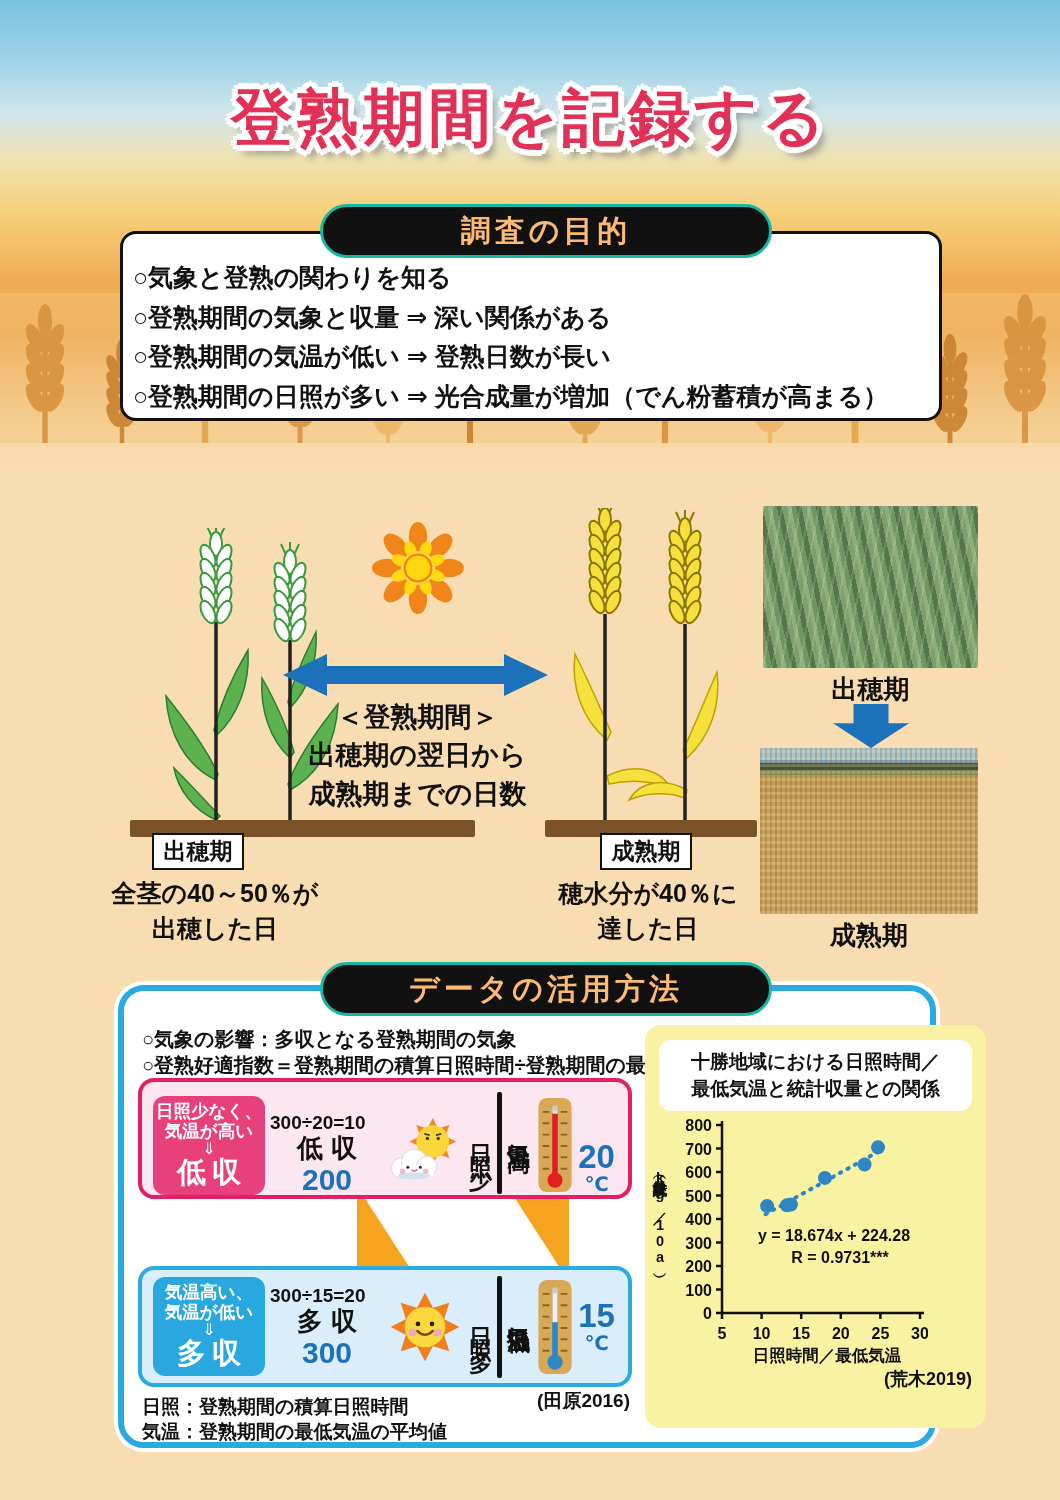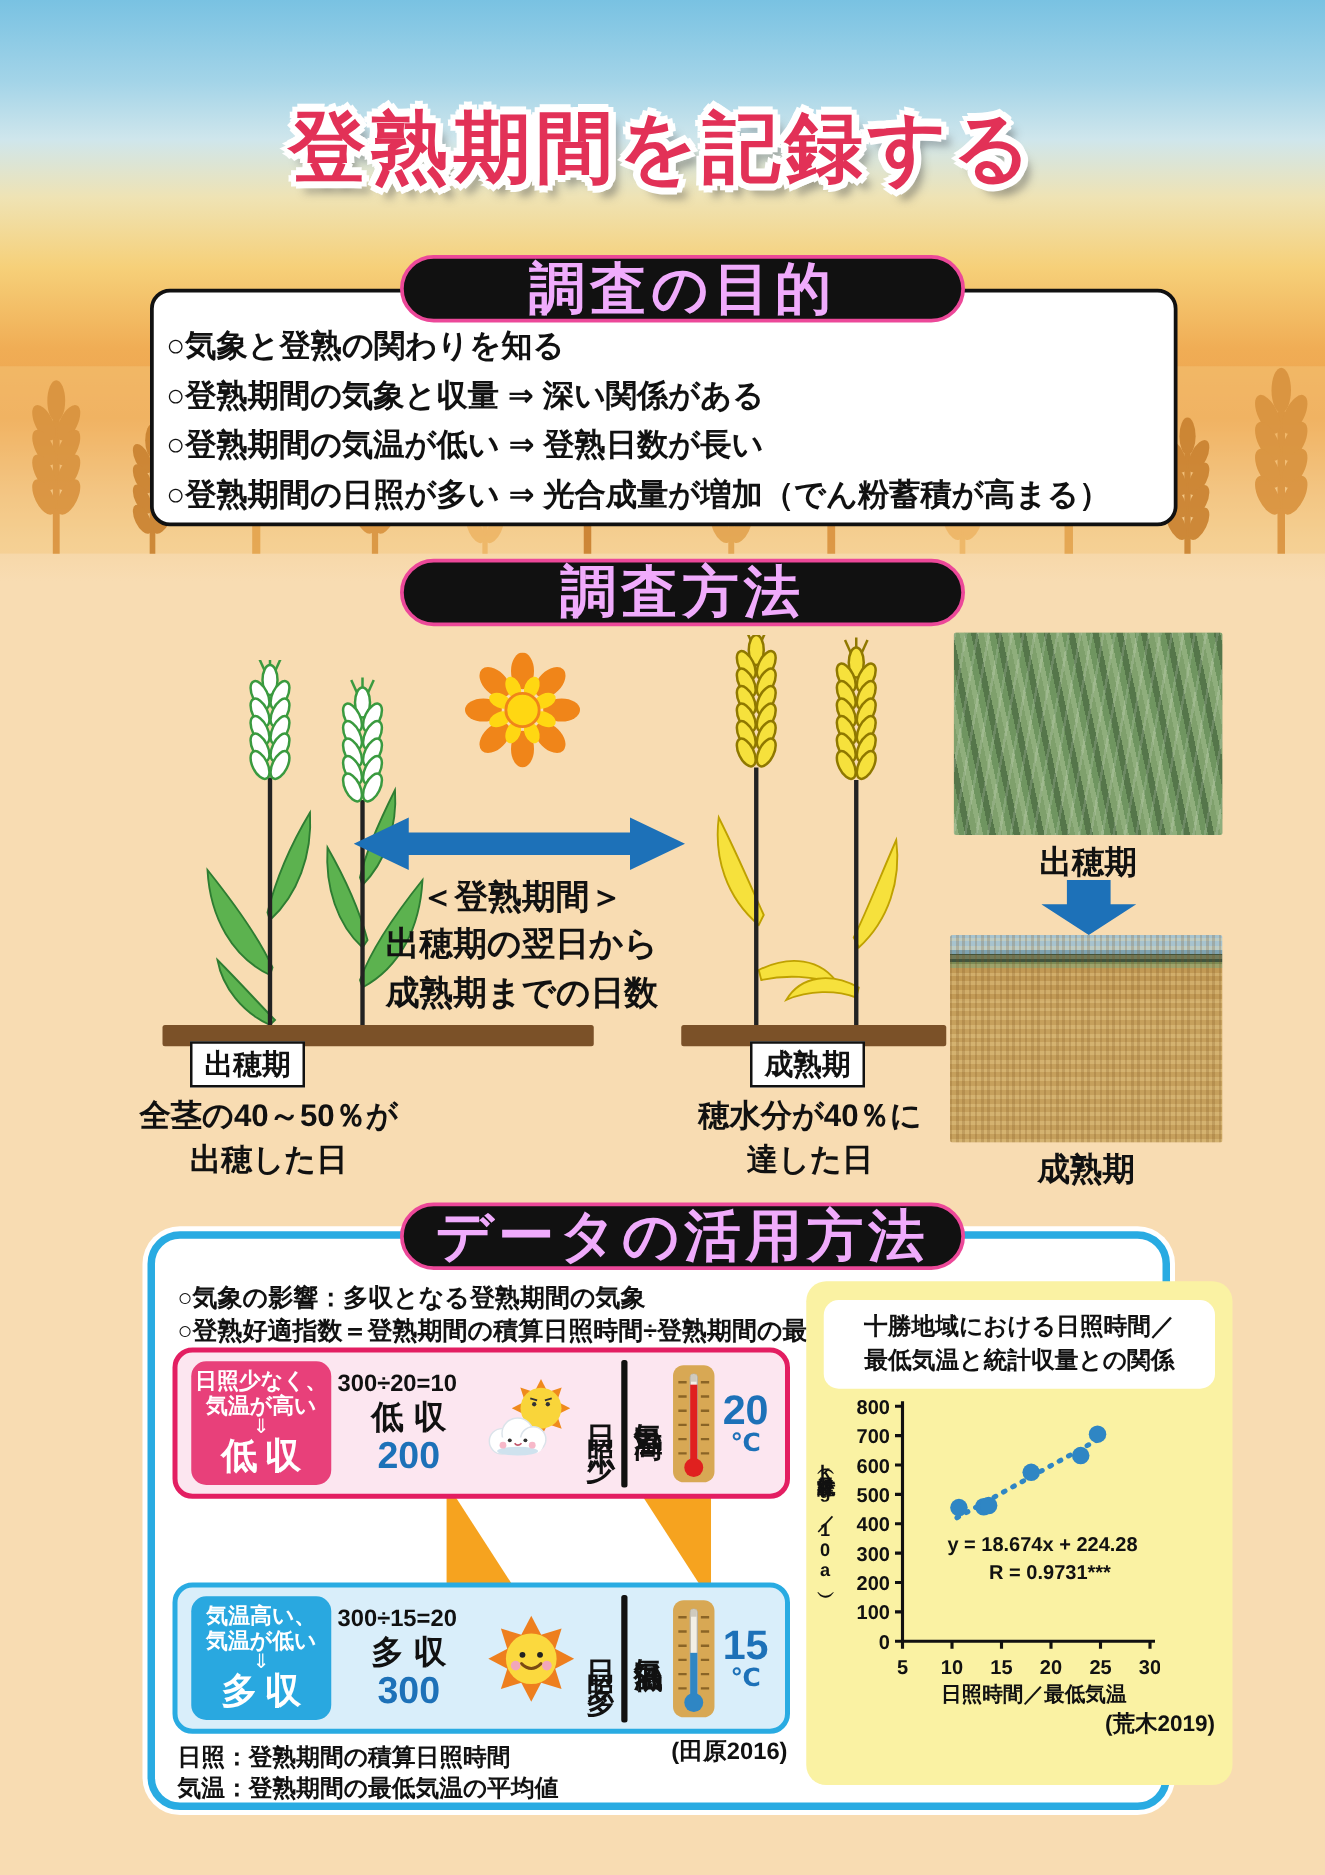--- a/index.html
+++ b/index.html
@@ -18,23 +18,23 @@
     background:linear-gradient(180deg,#79c2e2 0%, #a3d4e8 14%, #cfe6ec 24%, #efe3b4 34%,
       #f6d079 46%, #f0ad55 60%, #eda24e 72%, #f2c286 84%, #f6d6a5 93%, var(--background_peach) 100%);}
   .hero-wheat{position:absolute; left:0; bottom:22px; width:1060px; height:300px;}
   .s1{color:#d9933f}.s2{color:#e3a44f}.s3{color:#c9812f}.s4{color:#eeb565}
   .page-title{position:absolute; top:76px; left:0; width:100%; text-align:center;
     font-size:62px; font-weight:900; letter-spacing:4px; color:var(--title_red);
     text-shadow:-4px -4px 0 #fff,4px -4px 0 #fff,-4px 4px 0 #fff,4px 4px 0 #fff,
       -6px 0 0 #fff,6px 0 0 #fff,0 -6px 0 #fff,0 6px 0 #fff, 7px 9px 7px rgba(70,70,70,.5);}
 
   
-  .pill{position:absolute; background:var(--header_black); color:#f0abfc; border:3px solid #ec4899;
+  .pill{position:absolute; background:var(--header_black); color:#fdba74; border:3px solid #14b8a6;
     border-radius:30px; display:flex; align-items:center; justify-content:center;
-    font-size:45px; font-weight:900; letter-spacing:4px; z-index:6; white-space:nowrap;}
+    font-size:30px; font-weight:900; letter-spacing:4px; z-index:6; white-space:nowrap;}
   .purpose-box{position:absolute; left:120px; top:231px; width:822px; height:190px;
     background:#fff; border:3px solid #111; border-radius:16px; z-index:2;
     padding:24px 24px 0 10px;}
   .bullet{font-size:25px; font-weight:700; line-height:1.58; white-space:nowrap;}
 
   
   .ground{position:absolute; height:17px; background:var(--ground_brown); border-radius:2px;}
   .stage-label{position:absolute; background:#fff; border:2.5px solid #111; text-align:center;
     font-size:23px; font-weight:800; width:92px; height:37px; line-height:32px;}
   .stage-caption{position:absolute; text-align:center; font-size:25px; font-weight:600; line-height:1.4;}
@@ -62,21 +62,21 @@
   .photo-label{position:absolute; text-align:center; font-size:26px; font-weight:800;}
   .down-arrow{position:absolute; left:833px; top:704px; width:76px; height:44px; background:var(--arrow_blue);
     clip-path:polygon(27% 0,73% 0,73% 44%,100% 44%,50% 100%,0 44%,27% 44%);}
 
   
   .usage-box{position:absolute; left:118px; top:985px; width:818px; height:463px; background:#fff;
     border:6px solid var(--high_yield_border); border-radius:26px; box-shadow:0 0 0 4px #fff; z-index:1;}
   .notes{position:absolute; left:142px; top:1026px; font-size:20px; font-weight:700; line-height:1.32; z-index:4; white-space:nowrap;}
   .scenario{position:absolute; left:138px; width:494px; height:121px; border-radius:16px;
     display:flex; align-items:center; padding:0 8px 0 11px;}
-  .scenario.low{top:1078px; background:var(--low_yield_bg); border:4px solid var(--low_yield_border); z-index:3;}
+  .scenario.low{top:1078px; background:var(--low_yield_bg); border:4px solid var(--low_yield_border); z-index:3;align-items:flex-end;}
   .scenario.high{top:1266px; background:var(--high_yield_bg); border:4px solid var(--high_yield_border); z-index:3;}
   .badge{flex:0 0 112px; height:99px; border-radius:12px; color:#fff; display:flex; flex-direction:column;
     align-items:center; justify-content:center; text-align:center; line-height:1.12;}
   .low .badge{background:var(--low_yield_pink);}
   .high .badge{background:var(--high_yield_blue);}
   .badge-l{font-size:17.5px; font-weight:700; white-space:nowrap;}
   .badge-arrow{font-size:16px; line-height:1;}
   .badge-result{font-size:29px; font-weight:900; letter-spacing:6px; line-height:1.08; text-indent:6px;}
   .calc{flex:0 0 114px; margin-left:5px; text-align:center;}
   .calc-formula{font-size:19px; font-weight:700; text-align:left; white-space:nowrap;}
@@ -152,21 +152,20 @@
   </div>
 
   <div class="pill" style="left:320px; top:204px; width:452px; height:54px;">調査の目的</div>
   <div class="purpose-box">
     <div class="bullet">○気象と登熟の関わりを知る</div>
     <div class="bullet">○登熟期間の気象と収量 ⇒ 深い関係がある</div>
     <div class="bullet">○登熟期間の気温が低い ⇒ 登熟日数が長い</div>
     <div class="bullet">○登熟期間の日照が多い ⇒ 光合成量が増加（でん粉蓄積が高まる）</div>
   </div>
 
-  <div class="pill" style="left:320px; top:447px; width:452px; height:54px;">調査方法</div>
 
   <svg class="plants heading" style="left:138px; top:528px; width:252px; height:296px;" viewBox="0 0 252 296">
     <path class="leaf" d="M78 252 C48 238 30 206 28 168 C52 198 70 224 80 246 Z"></path>
     <path class="leaf" d="M78 208 C100 188 112 156 110 122 C92 152 82 178 76 202 Z"></path>
     <path class="leaf" d="M78 292 C56 282 40 262 36 240 C56 260 70 276 82 288 Z"></path>
     <path class="leaf" d="M152 262 C182 246 198 214 200 176 C176 206 158 234 150 256 Z"></path>
     <path class="leaf" d="M152 230 C132 212 122 182 124 150 C140 178 150 202 156 224 Z"></path>
     <path class="leaf" d="M152 180 C170 162 180 134 178 104 C164 132 154 156 150 174 Z"></path>
     <line class="stem" x1="78" y1="94" x2="78" y2="292"></line>
     <line class="stem" x1="152" y1="112" x2="152" y2="292"></line>

